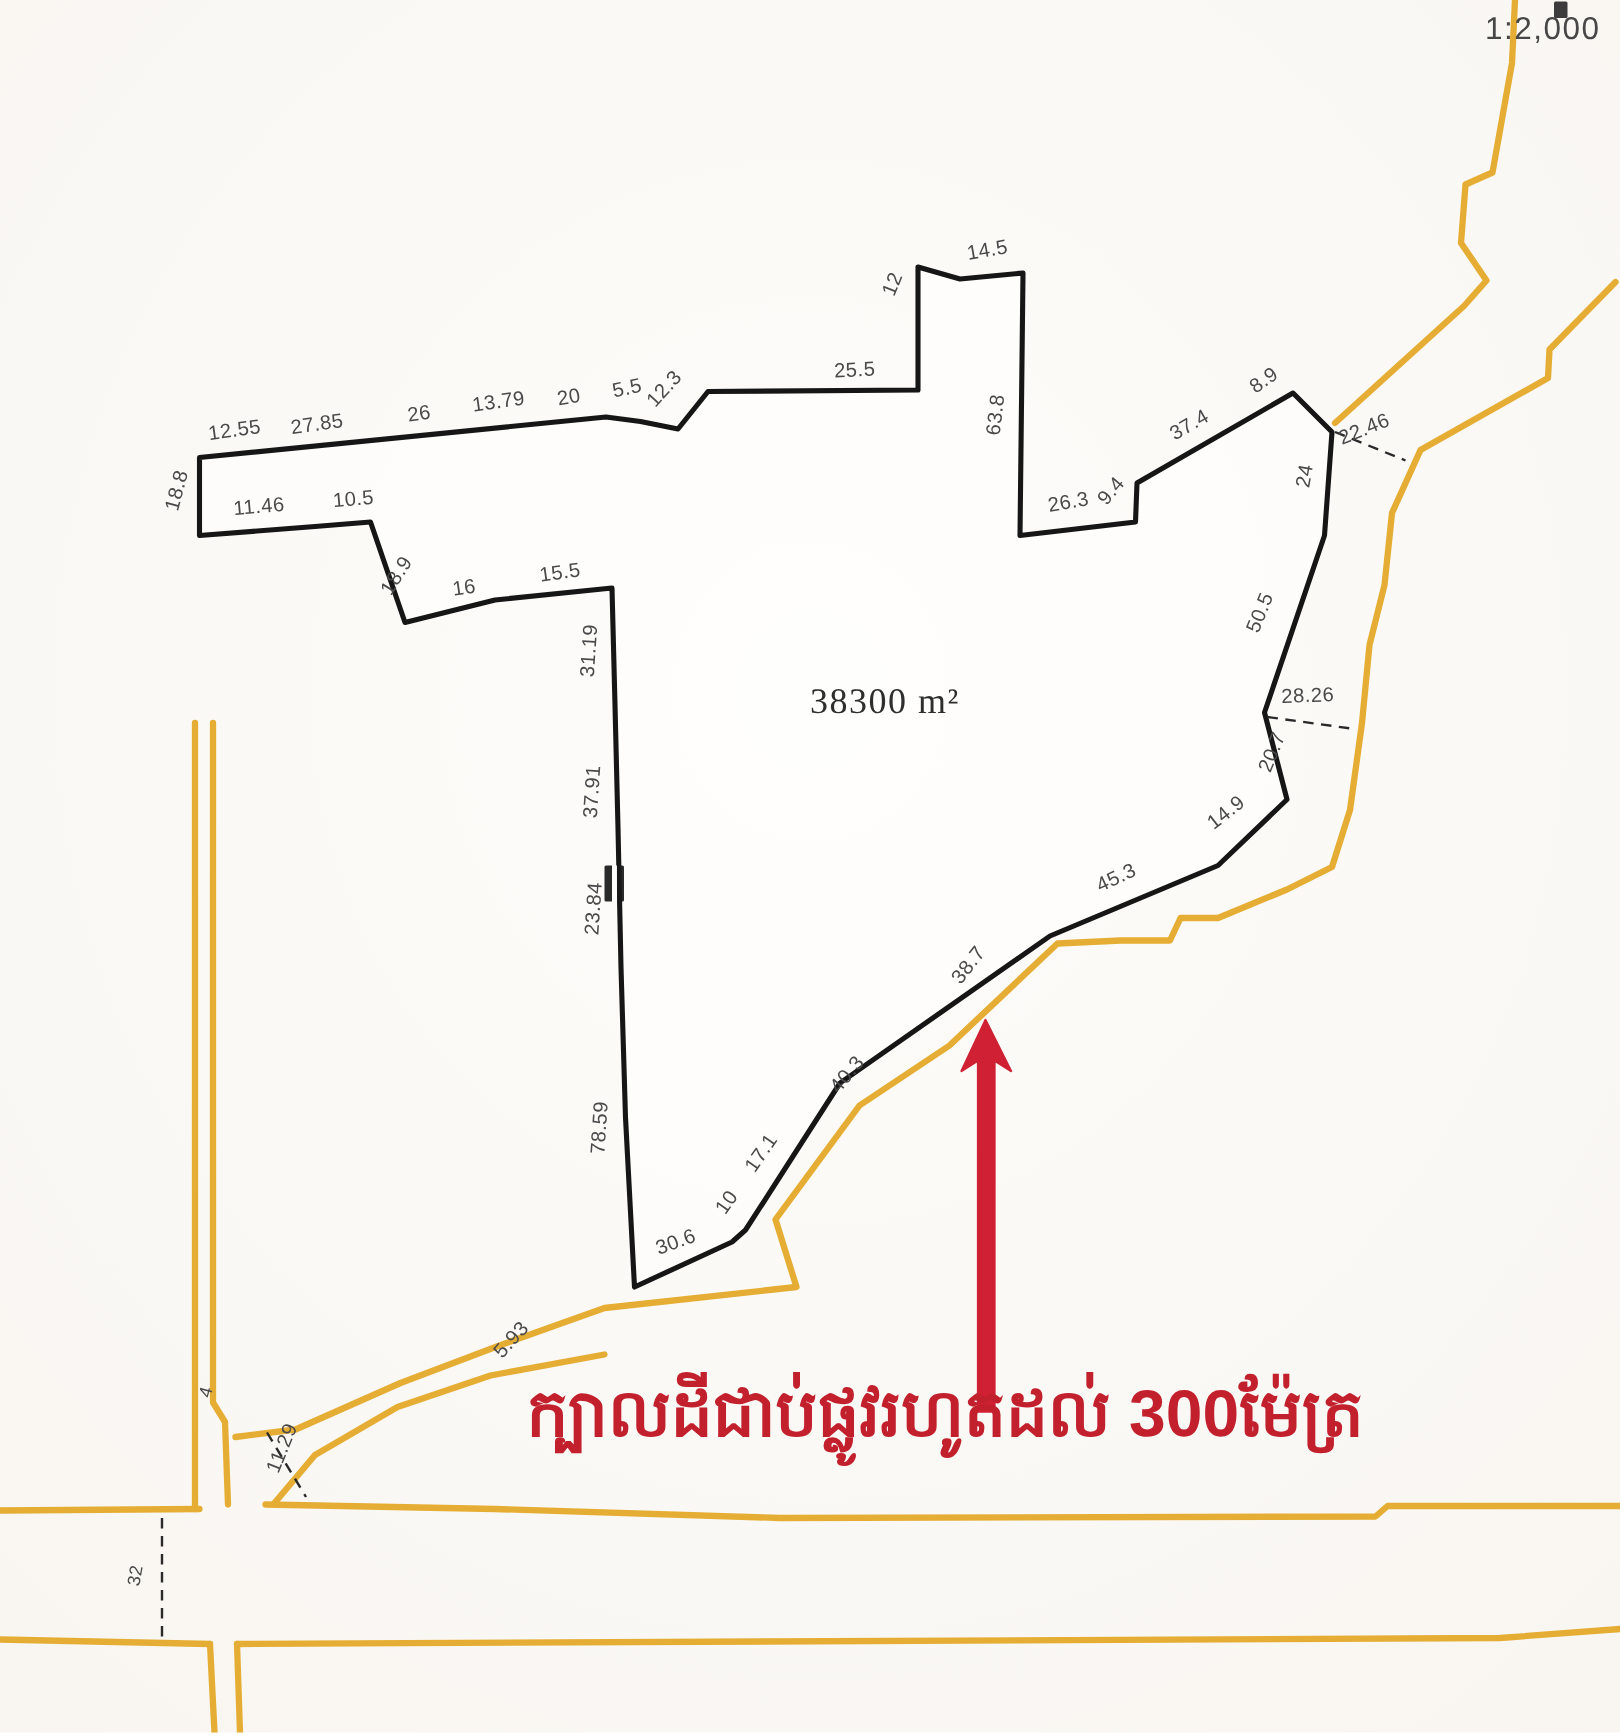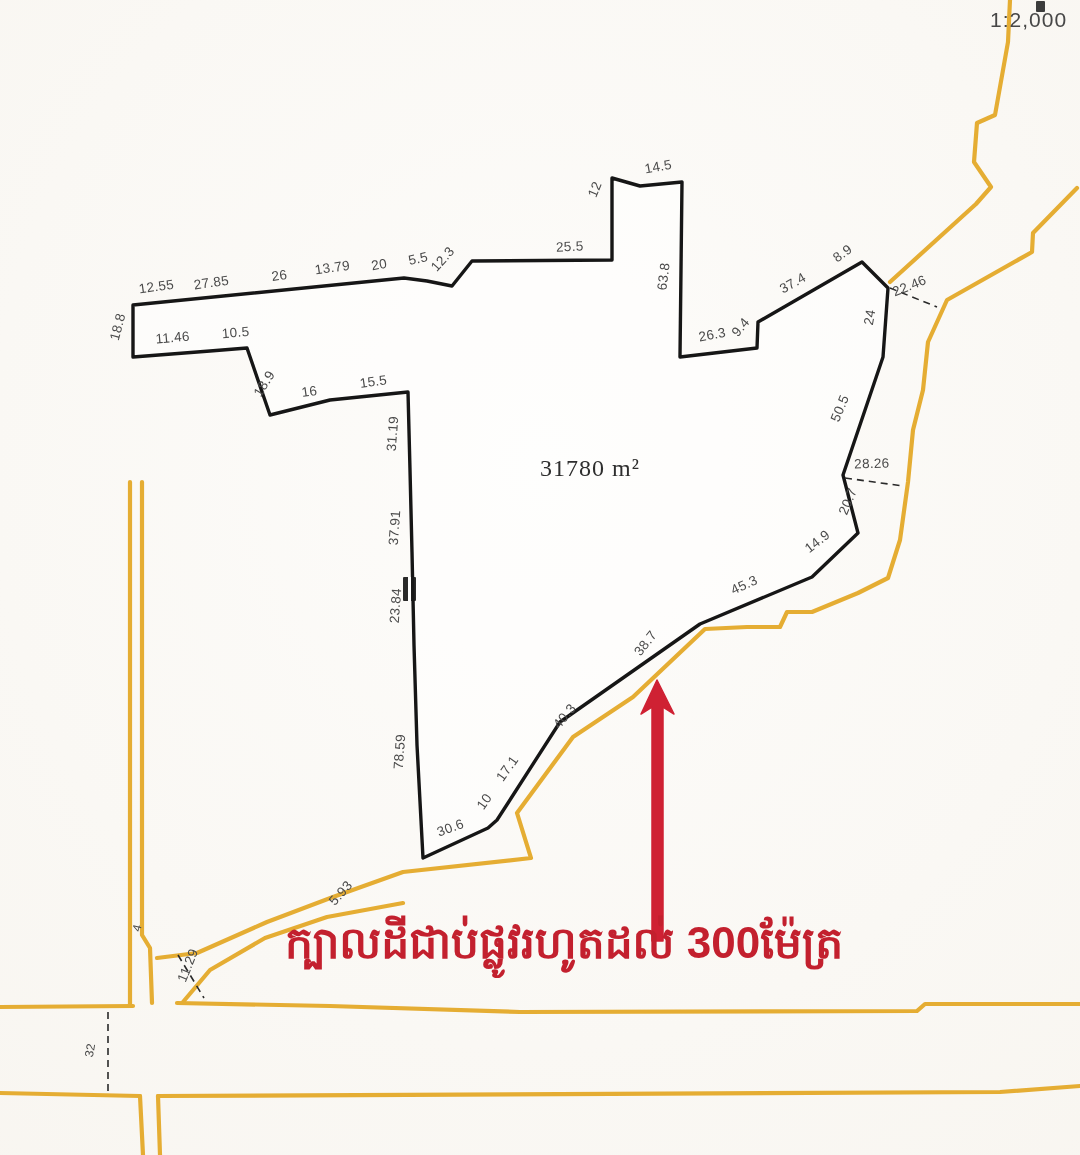--- a/index.html
+++ b/index.html
@@ -21,21 +21,21 @@
   .scale-tick{
     position:absolute;left:1036px;top:1px;width:9px;height:11px;
     background:#3c3c3c;border-radius:1px;
   }
   .area-label{
     position:absolute;left:540px;top:455px;width:240px;text-align:left;
     font-family:"Liberation Serif", serif;
     font-size:24px;color:#2e2e2e;letter-spacing:1px;
   }
   .khmer-annotation{
-    position:absolute;left:285px;top:913px;width:690px;
+    position:absolute;left:285px;top:913px;width:690px;text-align:center;
     font-size:44px;font-weight:700;color:#c3202e;line-height:1.35;
     font-family:"Liberation Sans", sans-serif;
   }
   .watermark-artifact{
     position:absolute;left:403px;top:577px;width:13px;height:24px;
     background:linear-gradient(90deg,#181818 0px,#181818 5px,#ffffff 5px,#ffffff 8px,#181818 8px,#181818 13px);
     opacity:.92;border-radius:1px;
   }
 </style>
 </head>
@@ -99,18 +99,18 @@
       <text transform="translate(122 328) rotate(-75)" text-anchor="middle" fill="#4a4a4a" font-size="13.5">18.8</text>
       <text transform="translate(344 896) rotate(-48)" text-anchor="middle" fill="#4a4a4a" font-size="13.5">5.93</text>
       <text transform="translate(192 967) rotate(-68)" text-anchor="middle" fill="#4a4a4a" font-size="13.5">11.29</text>
       <text transform="translate(141 929) rotate(-75)" text-anchor="middle" fill="#4a4a4a" font-size="12">4</text>
       <text transform="translate(94 1051) rotate(-80)" text-anchor="middle" fill="#4a4a4a" font-size="12">32</text>
     </svg>
 
   <div class="scale-tick"></div>
   <div class="scale-label">1:2,000</div>
 
-  <div class="area-label">31780 m²</div>
+  <div class="area-label">38300 m²</div>
 
   <div class="watermark-artifact"></div>
 
   <div class="khmer-annotation">ក្បាលដីជាប់ផ្លូវរហូតដល់ 300ម៉ែត្រ</div>
 </div>
 
 </body></html>

